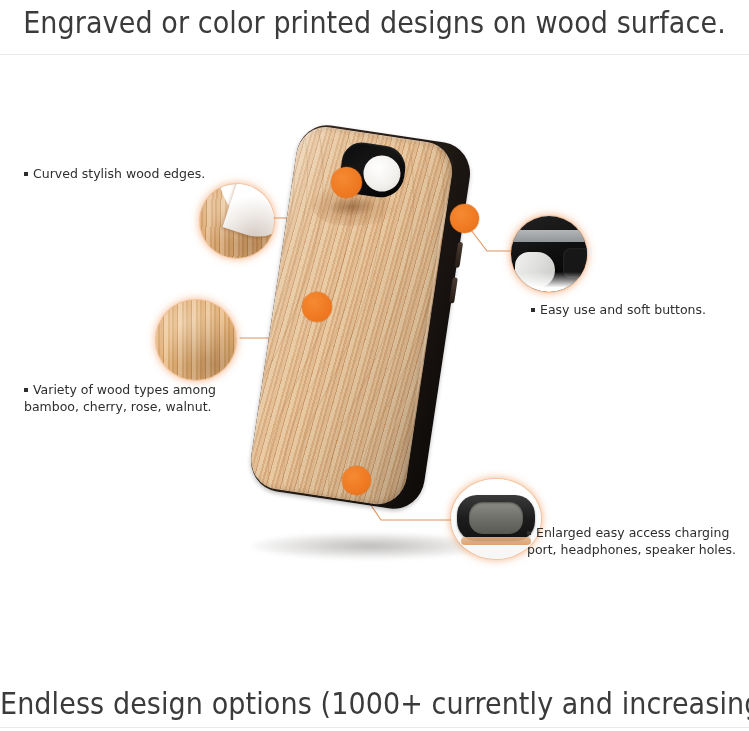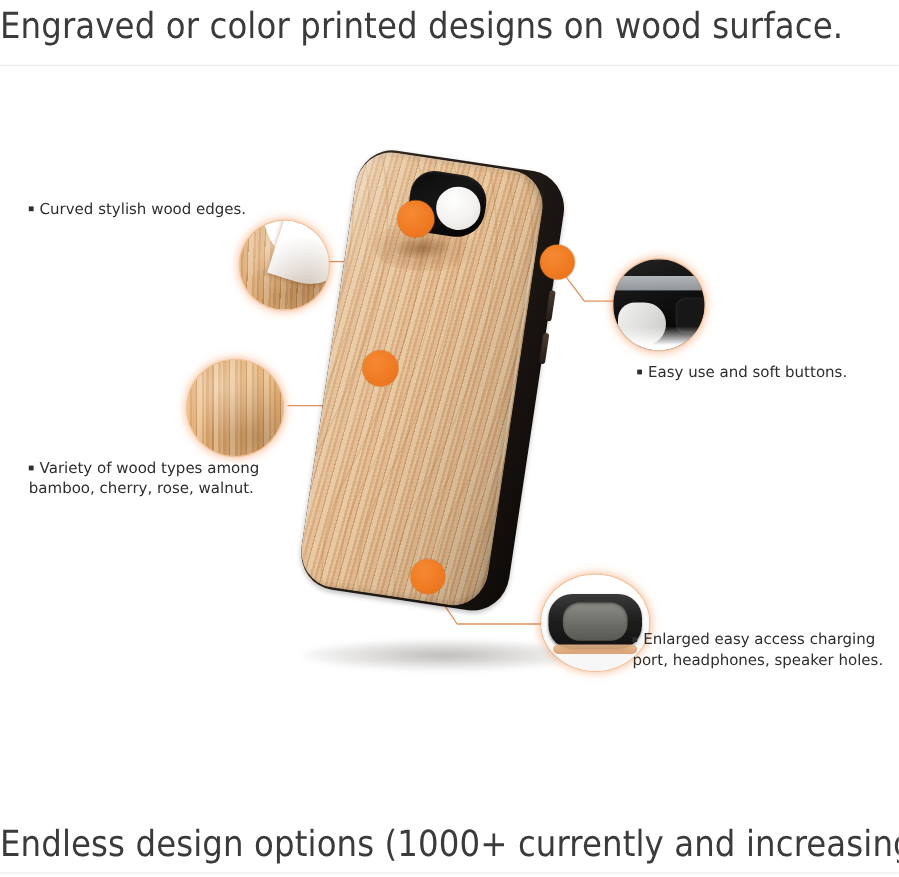--- a/index.html
+++ b/index.html
@@ -5,21 +5,21 @@
   html,body{margin:0;padding:0;background:#ffffff;}
   body{
     width:749px;height:731px;position:relative;overflow:hidden;
     font-family:"DejaVu Sans","Liberation Sans",sans-serif;
     -webkit-font-smoothing:antialiased;
   }
   .stage{position:absolute;left:0;top:0;width:749px;height:731px;}
 
   
   .heading{
-    position:absolute;left:0;width:749px;
+    position:absolute;left:0;width:749px;text-align:center;
     font-family:"DejaVu Sans Condensed","DejaVu Sans","Liberation Sans",sans-serif;
     font-weight:300;color:#3b3b3b;letter-spacing:.1px;
     white-space:nowrap;
   }
   #headline-top{top:3px;font-size:30px;line-height:40px;}
   #headline-bottom{top:684px;font-size:30px;line-height:40px;}
   .hr-line{position:absolute;left:0;width:749px;height:1px;background:#eceaea;}
   #rule-top{top:54px;}
   #rule-bottom{top:727px;}
 

